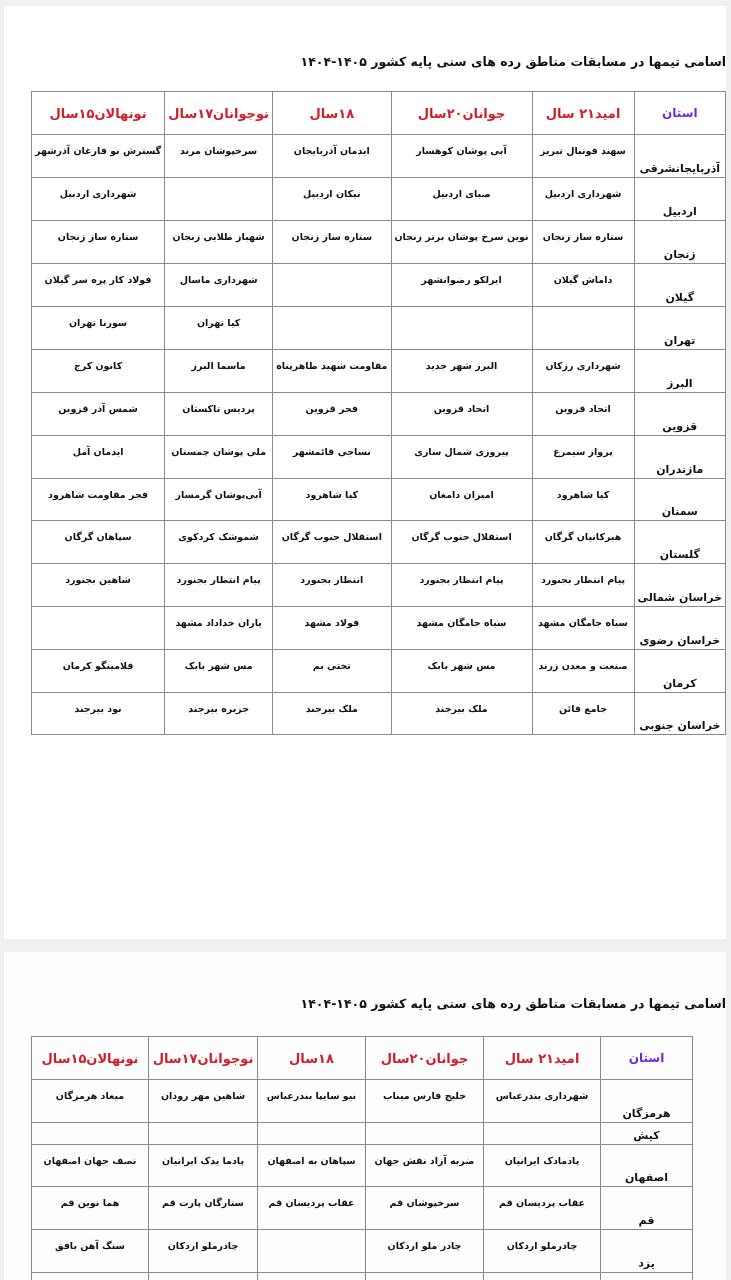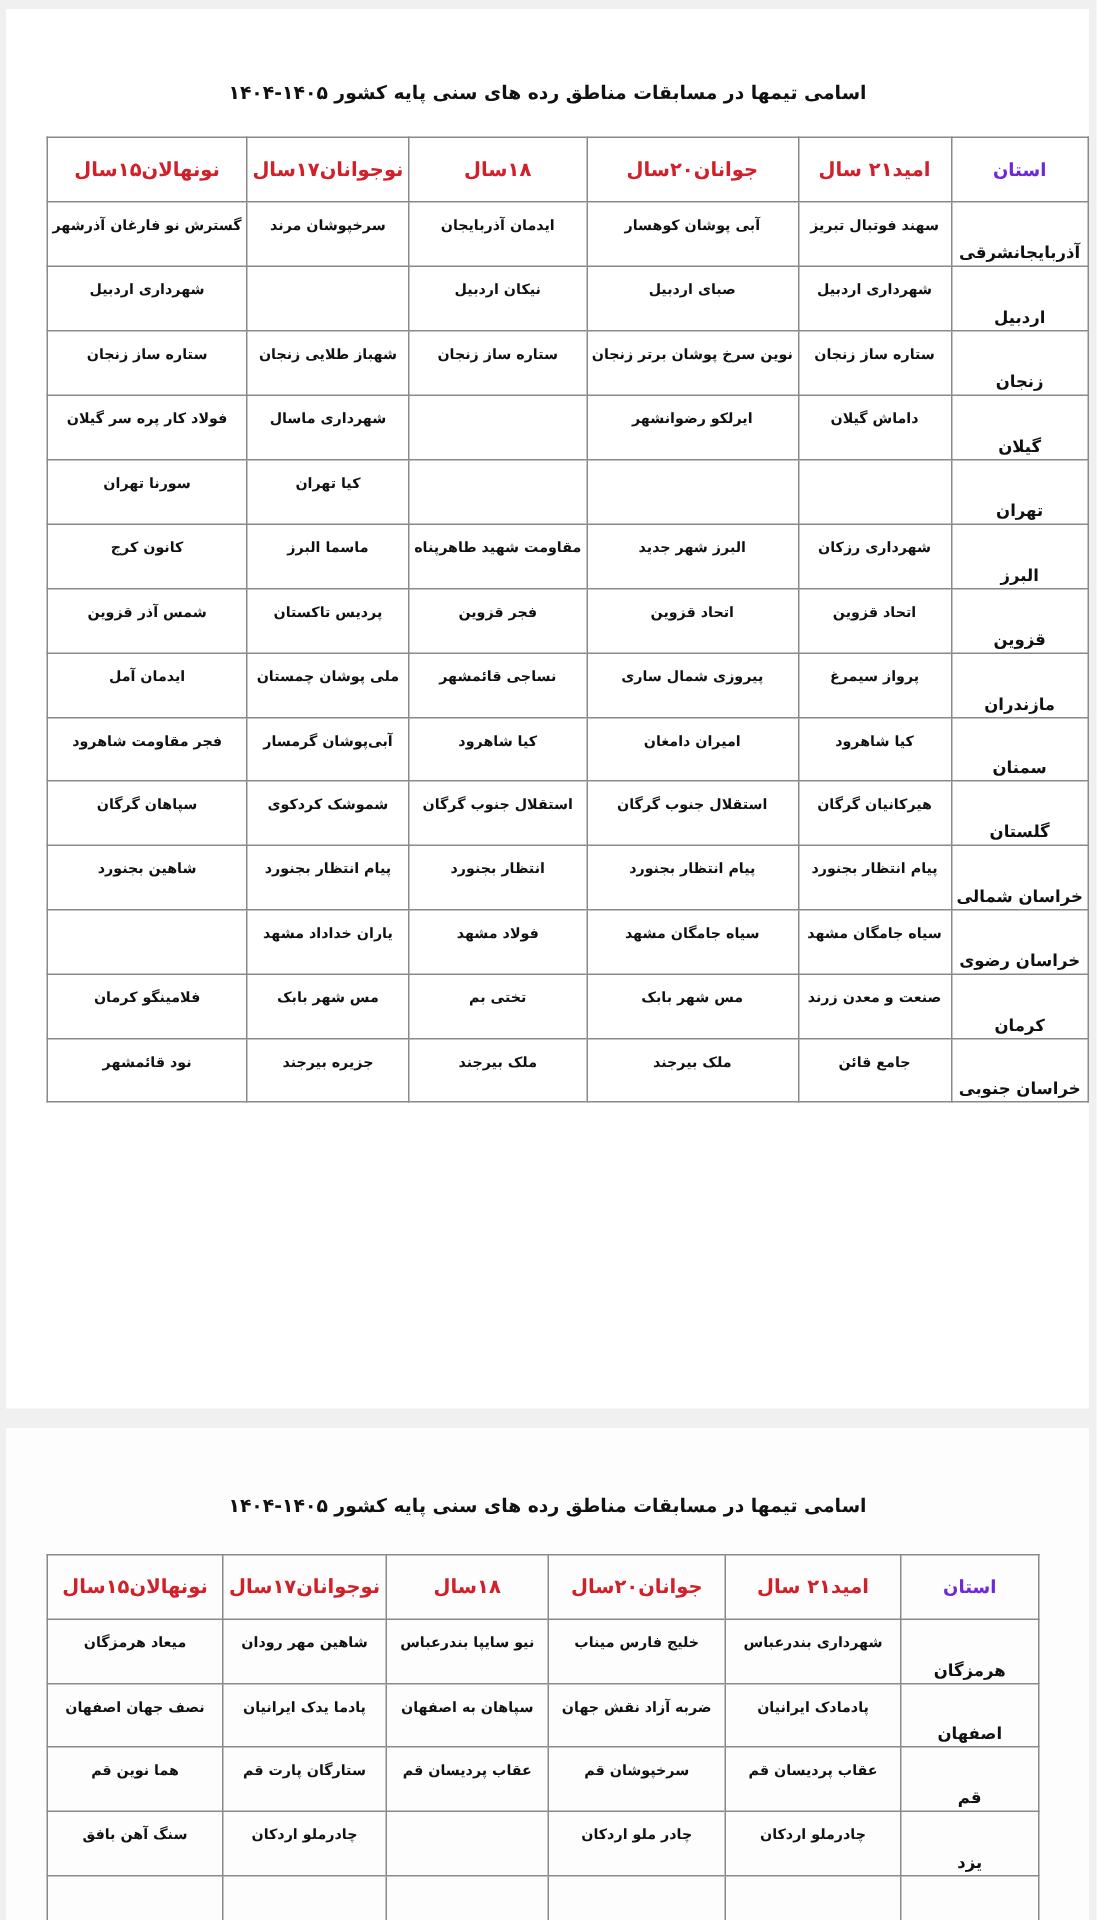--- a/index.html
+++ b/index.html
@@ -10,21 +10,21 @@
     position: relative;
   }
   .page {
     position: absolute; left: 4px; width: 722px;
     background: #ffffff;
   }
   .page1 { top: 6px; height: 933px; }
   .page2 { top: 952px; height: 340px; background: #fdfdfd; }
   .title {
     position: absolute; left: 0; right: 0;
-    text-align: center; direction: rtl;
+    direction: rtl;
     font-size: 12.5px; font-weight: bold; color: #111;
   }
   .page1 .title { top: 48px; }
   .page2 .title { top: 44px; }
   table.grid {
     position: absolute; left: 27px;
     border-collapse: collapse; direction: rtl;
     table-layout: fixed;
   }
   .page1 table.grid { top: 85px; }
@@ -175,21 +175,21 @@
           <td class="cell">تختی بم</td>
           <td class="cell">مس شهر بابک</td>
           <td class="cell">فلامینگو کرمان</td>
         </tr>
         <tr style="height: 42px;">
           <td class="prov">خراسان جنوبی</td>
           <td class="cell">جامع قائن</td>
           <td class="cell">ملک بیرجند</td>
           <td class="cell">ملک بیرجند</td>
           <td class="cell">جزیره بیرجند</td>
-          <td class="cell">نود قائمشهر</td>
+          <td class="cell">نود بیرجند</td>
         </tr>
       </tbody>
   </table>
 </div>
 
 <div class="page page2">
   <div class="title">اسامی تیمها  در مسابقات مناطق رده های سنی پایه کشور ۱۴۰۵-۱۴۰۴</div>
   <table class="grid" id="t1">
     <colgroup>
         <col class="c-prov">
@@ -211,20 +211,28 @@
     </thead>
     <tbody>
         <tr style="height: 43px;">
           <td class="prov">هرمزگان</td>
           <td class="cell">شهرداری بندرعباس</td>
           <td class="cell">خلیج فارس میناب</td>
           <td class="cell">نیو سایپا بندرعباس</td>
           <td class="cell">شاهین مهر رودان</td>
           <td class="cell">میعاد هرمزگان</td>
         </tr>
+        <tr style="height: 22px;">
+          <td class="prov" style="padding-top: 4px;">کیش</td>
+          <td class="cell" style="padding-top: 4px;"></td>
+          <td class="cell" style="padding-top: 4px;"></td>
+          <td class="cell" style="padding-top: 4px;"></td>
+          <td class="cell" style="padding-top: 4px;"></td>
+          <td class="cell" style="padding-top: 4px;"></td>
+        </tr>
         <tr style="height: 42px;">
           <td class="prov">اصفهان</td>
           <td class="cell">پادمادک ایرانیان</td>
           <td class="cell">ضربه آزاد نقش جهان</td>
           <td class="cell">سپاهان به اصفهان</td>
           <td class="cell">پادما یدک ایرانیان</td>
           <td class="cell">نصف جهان اصفهان</td>
         </tr>
         <tr style="height: 43px;">
           <td class="prov">قم</td>

